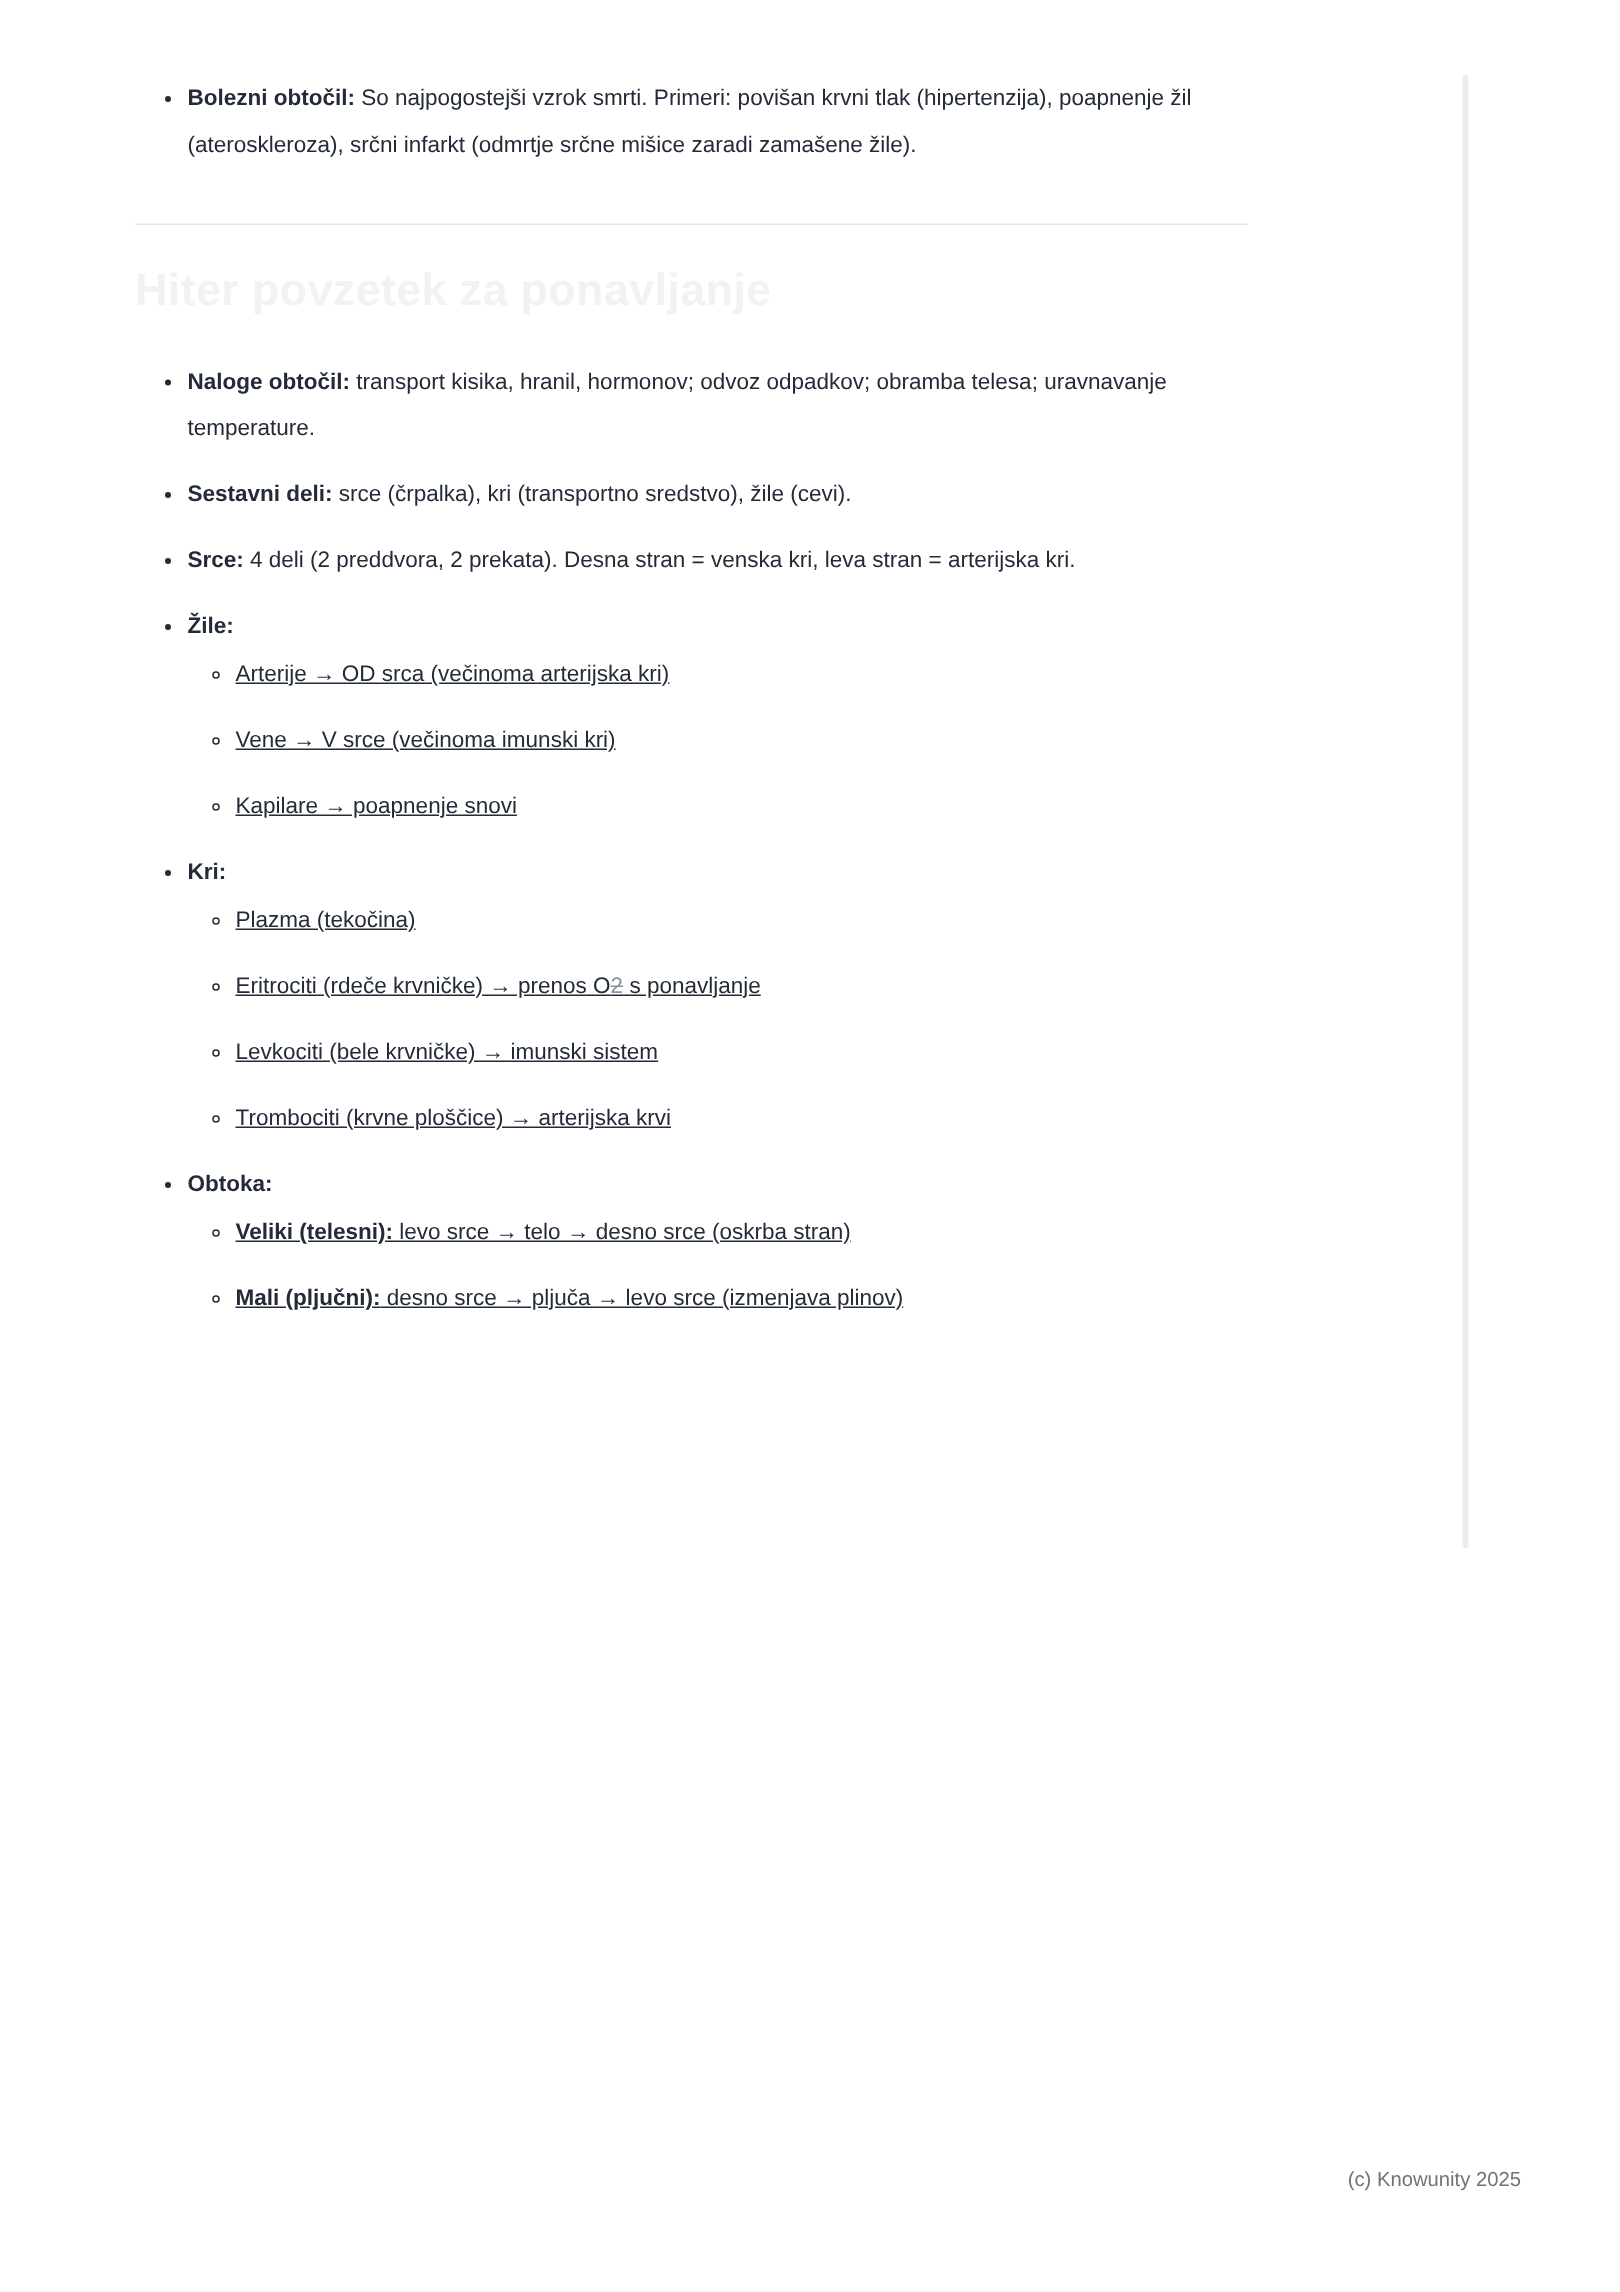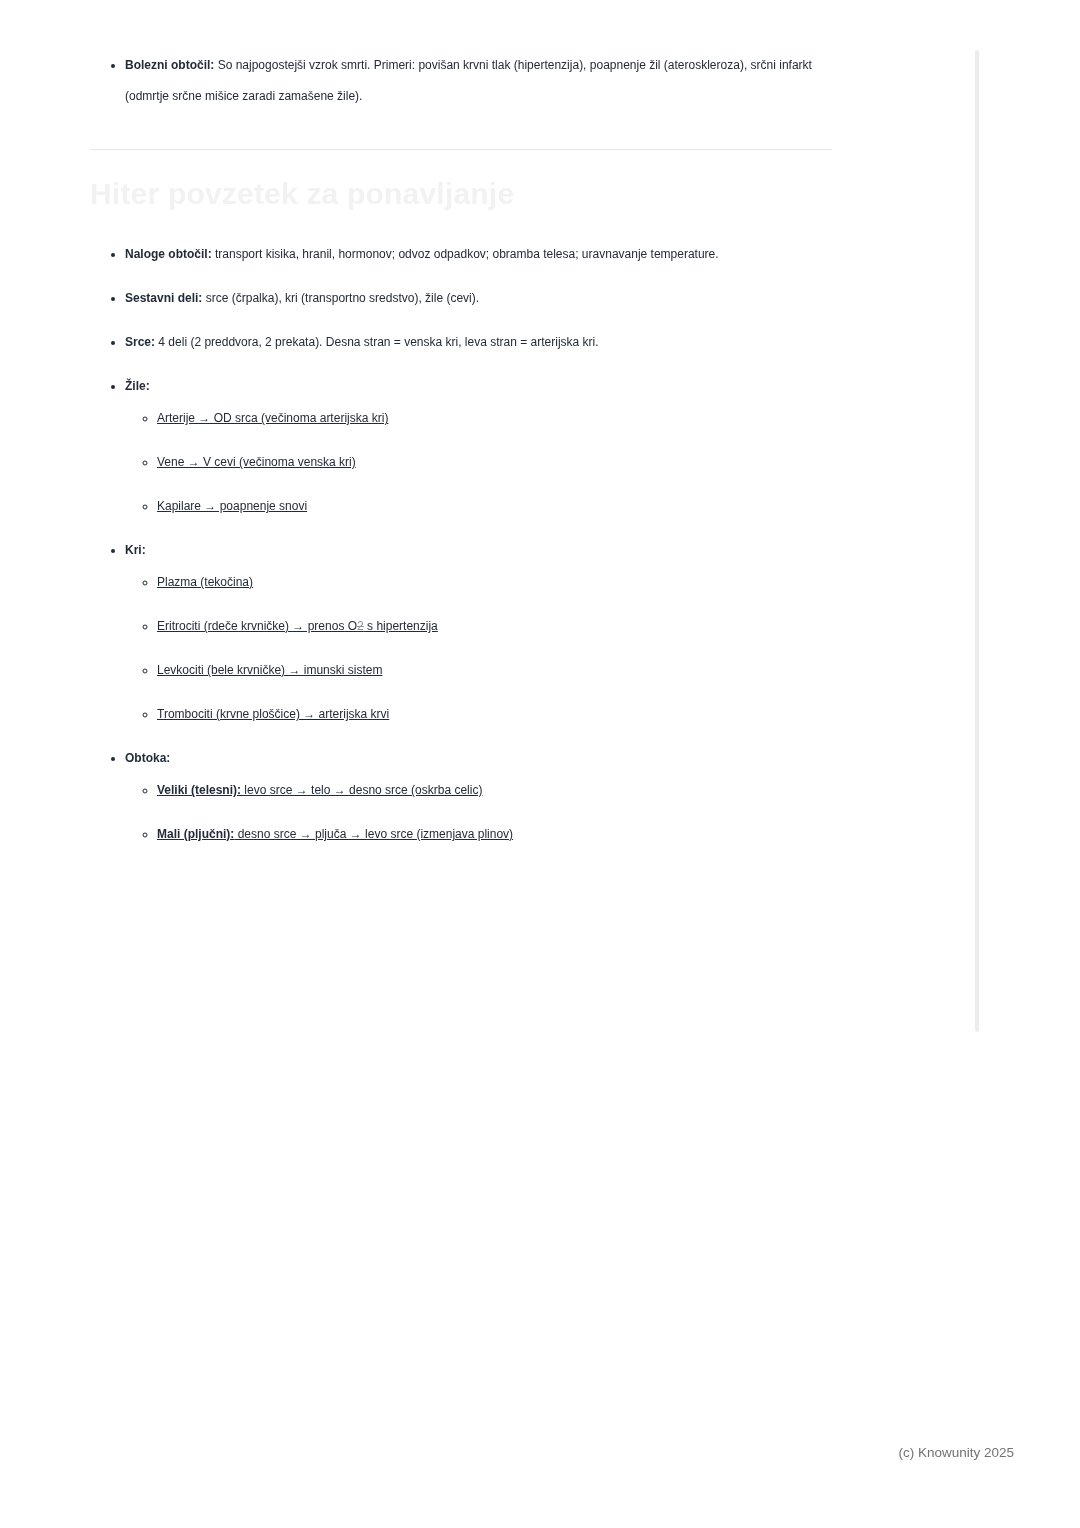--- a/index.html
+++ b/index.html
@@ -14,21 +14,21 @@
   }
   .content {
     position: absolute;
     left: 90px;
     top: 50px;
     width: 742px;
   }
   ul.bullets {
     list-style: disc;
     padding-left: 35px;
-    font-size: 12px;
+    font-size: 15px;
     line-height: 31px;
     color: #242b38;
   }
   ul.bullets > li { margin-bottom: 13px; }
   ul.sub {
     list-style: circle;
     padding-left: 32px;
     margin-top: 1px;
     margin-bottom: 8px;
     text-decoration: underline;
@@ -81,31 +81,31 @@
 
   <h1 class="faint-heading">Hiter povzetek za ponavljanje</h1>
 
   <div class="summary-list-wrap">
     <ul class="bullets" id="summary-list">
         <li><span class="b">Naloge obtočil:</span><span> transport kisika, hranil, hormonov; odvoz odpadkov; obramba telesa; uravnavanje temperature.</span></li>
         <li><span class="b">Sestavni deli:</span><span> srce (črpalka), kri (transportno sredstvo), žile (cevi).</span></li>
         <li><span class="b">Srce:</span><span> 4 deli (2 preddvora, 2 prekata). Desna stran = venska kri, leva stran = arterijska kri.</span></li>
         <li><span class="b">Žile:</span><ul class="sub">
             <li><span>Arterije → OD srca (večinoma arterijska kri)</span></li>
-            <li><span>Vene → V cevi (večinoma venska kri)</span></li>
+            <li><span>Vene → V srce (večinoma imunski kri)</span></li>
             <li><span>Kapilare → poapnenje snovi</span></li>
           </ul></li>
         <li><span class="b">Kri:</span><ul class="sub">
             <li><span>Plazma (tekočina)</span></li>
-            <li><span>Eritrociti (rdeče krvničke) → prenos O</span><span class="strike">2</span><span> s hipertenzija</span></li>
+            <li><span>Eritrociti (rdeče krvničke) → prenos O</span><span class="strike">2</span><span> s ponavljanje</span></li>
             <li><span>Levkociti (bele krvničke) → imunski sistem</span></li>
             <li><span>Trombociti (krvne ploščice) → arterijska krvi</span></li>
           </ul></li>
         <li><span class="b">Obtoka:</span><ul class="sub">
-            <li><span class="b">Veliki (telesni):</span><span> levo srce → telo → desno srce (oskrba celic)</span></li>
+            <li><span class="b">Veliki (telesni):</span><span> levo srce → telo → desno srce (oskrba stran)</span></li>
             <li><span class="b">Mali (pljučni):</span><span> desno srce → pljuča → levo srce (izmenjava plinov)</span></li>
           </ul></li>
       </ul>
   </div>
 </div>
 
 <div class="scroll-track"></div>
 
 <div class="footer">(c) Knowunity 2025</div>
 

